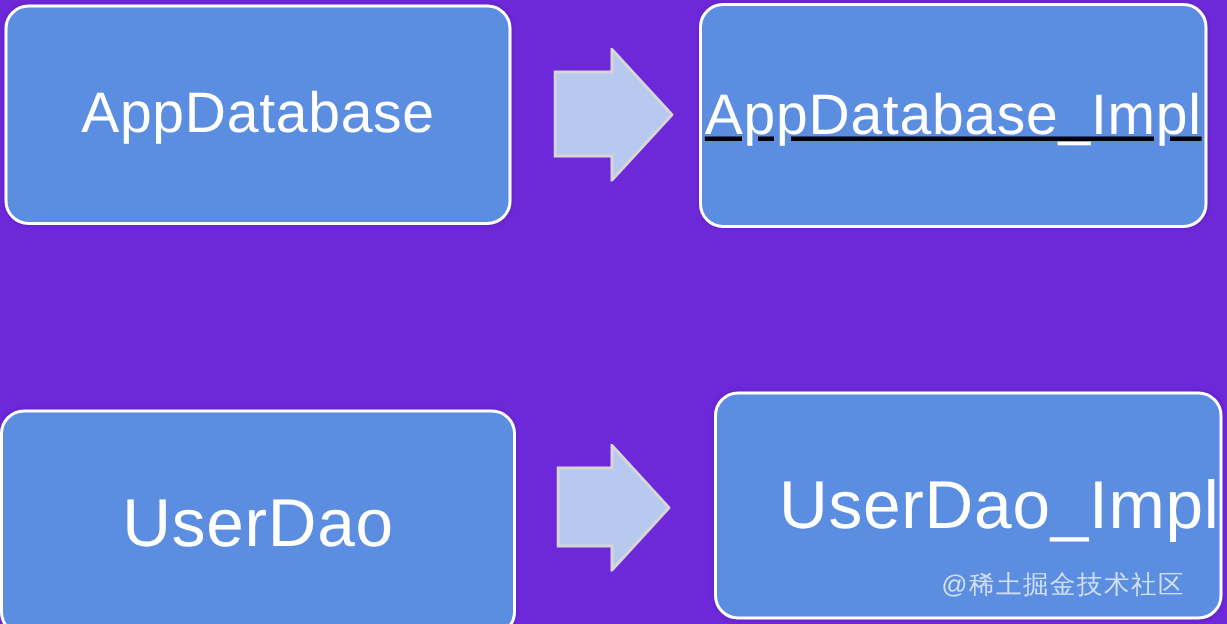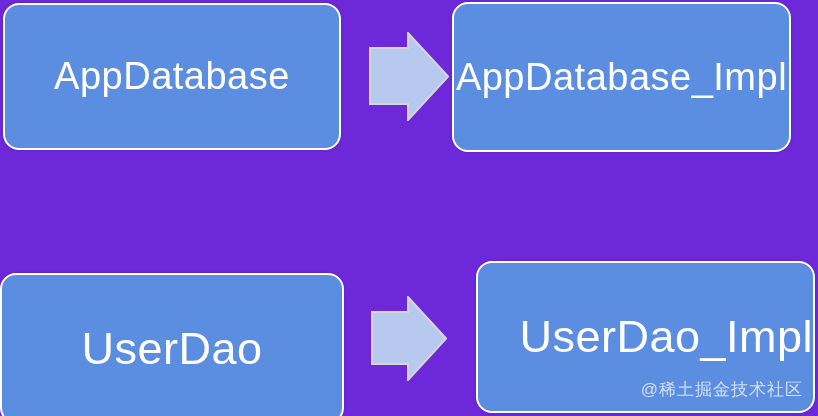--- a/index.html
+++ b/index.html
@@ -28,33 +28,33 @@
   }
   .node .label {
     color: #ffffff;
     white-space: nowrap;
     letter-spacing: 0.5px;
   }
   .row-top .label   { font-size: 38px; }
   .row-bottom .label{ font-size: 45px; }
 
   #node-appdatabase      { left: 3px;   top: 3px;   width: 338px; height: 147px; }
-  #node-appdatabase-impl { left: 452px; top: 2px;   width: 339px; height: 150px; }
+  #node-appdatabase-impl { left: 466px; top: 2px;   width: 339px; height: 150px; text-decoration: underline; }
   #node-userdao          { left: 0px;   top: 273px; width: 344px; height: 151px; text-align: center; }
   #node-userdao-impl     { left: 476px; top: 261px; width: 339px; height: 152px; justify-content: flex-end; }
 
   .arrow {
     position: absolute;
   }
   #arrow-top    { left: 369px; top: 32px;  }
   #arrow-bottom { left: 371px; top: 296px; }
 
   .watermark {
     position: absolute;
-    right: 15px;
+    right: 28px;
     bottom: 15px;
     font-size: 17px;
     color: rgba(255,255,255,0.72);
     letter-spacing: 1px;
     white-space: nowrap;
   }
 </style>
 </head>
 <body>
 

